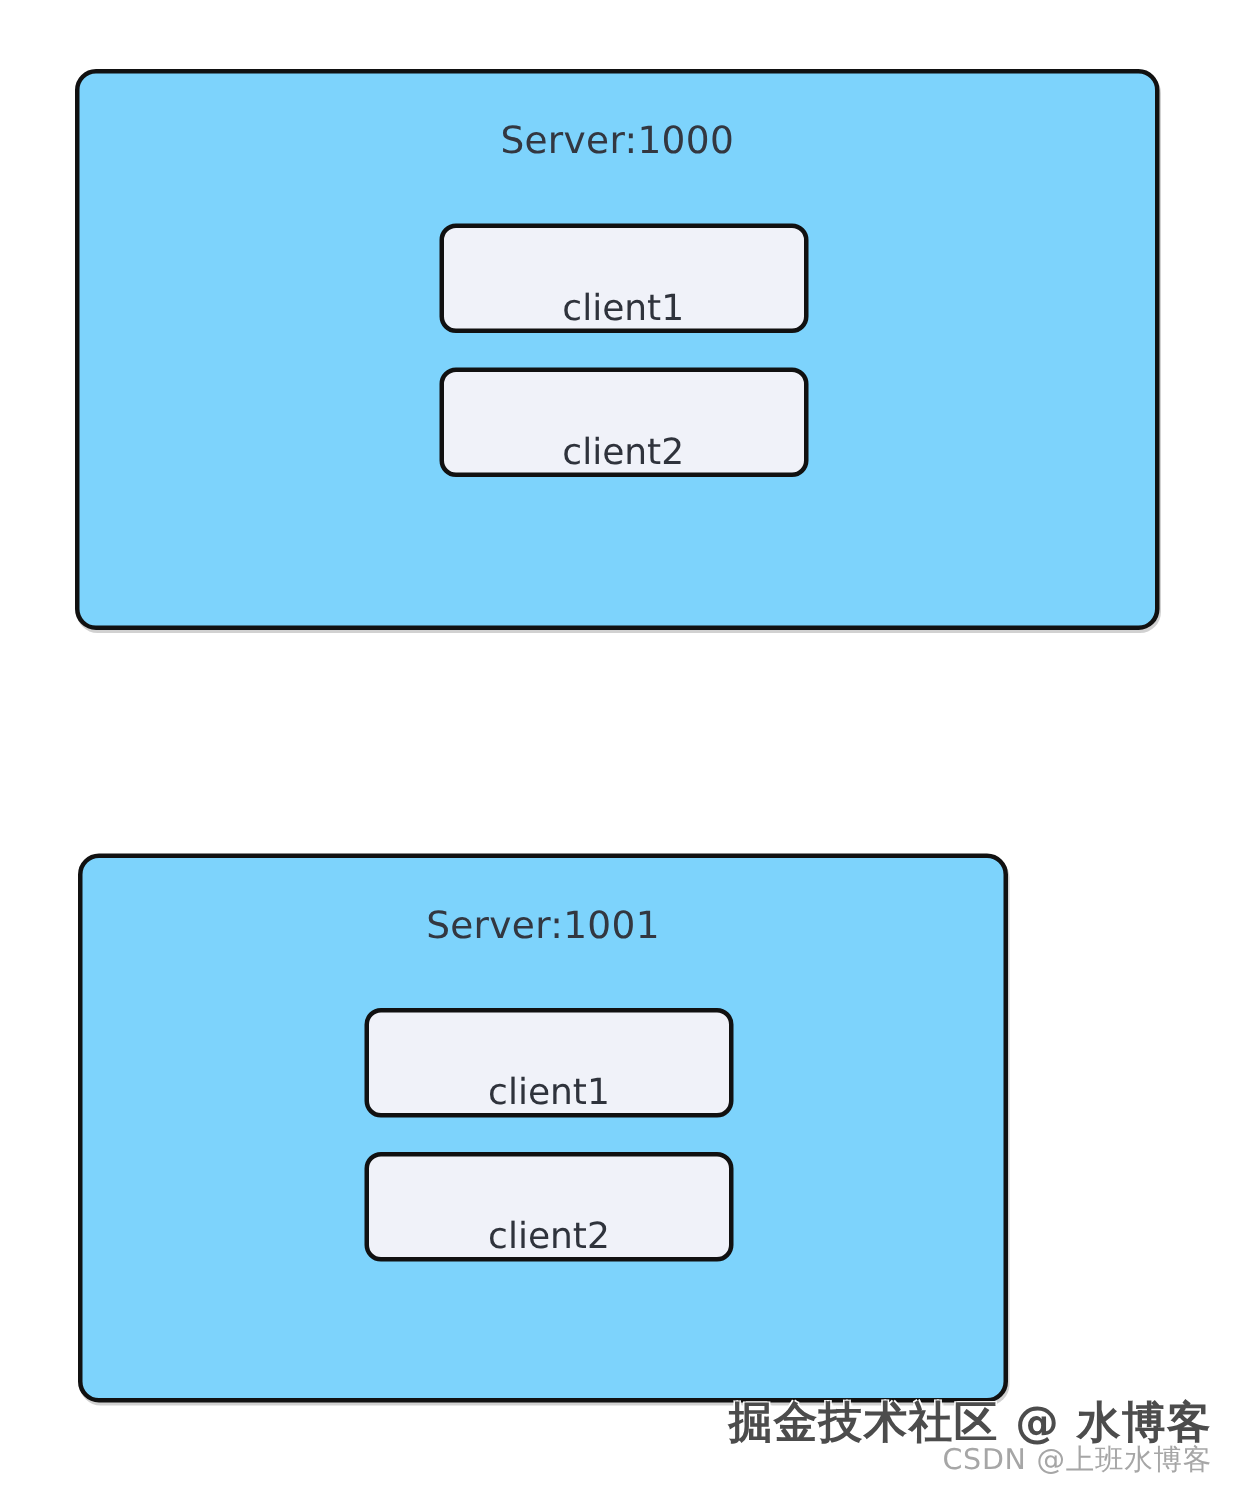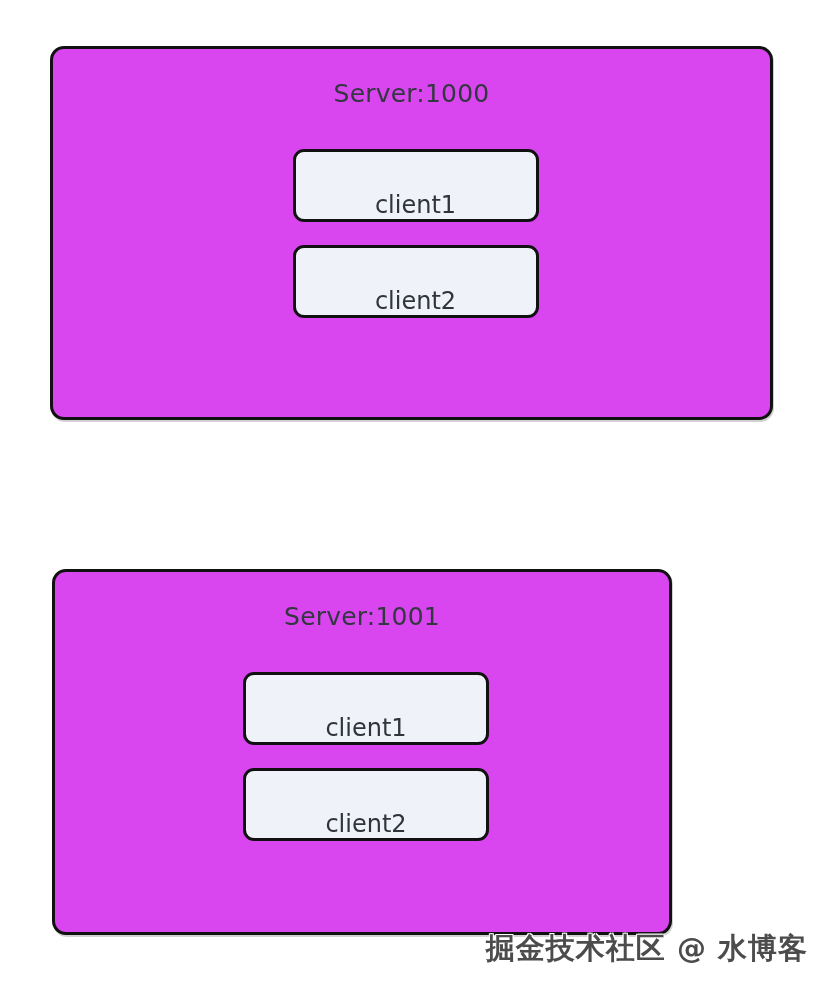--- a/index.html
+++ b/index.html
@@ -7,21 +7,21 @@
     width: 828px; height: 990px;
     background: #ffffff;
     font-family: "DejaVu Sans", "Liberation Sans", sans-serif;
     overflow: hidden;
     position: relative;
   }
   .canvas { position: absolute; inset: 0; width: 828px; height: 990px; }
 
   .server-panel {
     position: absolute;
-    background: #d946ef;
+    background: #7dd3fc;
     border: 3px solid #111111;
     border-radius: 14px;
     box-shadow: 1px 2px 0 rgba(0,0,0,0.18);
   }
   .server-panel.panel-top  { left: 50px; top: 46px;  width: 723px; height: 374px; }
   .server-panel.panel-bot  { left: 52px; top: 569px; width: 620px; height: 366px; }
 
   .server-title {
     margin-top: 30px;
     text-align: center;
@@ -100,15 +100,16 @@
     <div class="client-box client-1">
       <span class="client-label">client1</span>
     </div>
     <div class="client-box client-2">
       <span class="client-label">client2</span>
     </div>
   </div>
 
   <div class="watermark">
     <div class="watermark-line1">掘金技术社区 @ 水博客</div>
+    <div class="watermark-line2">CSDN @上班水博客</div>
   </div>
 
 </div>
 
 </body></html>

